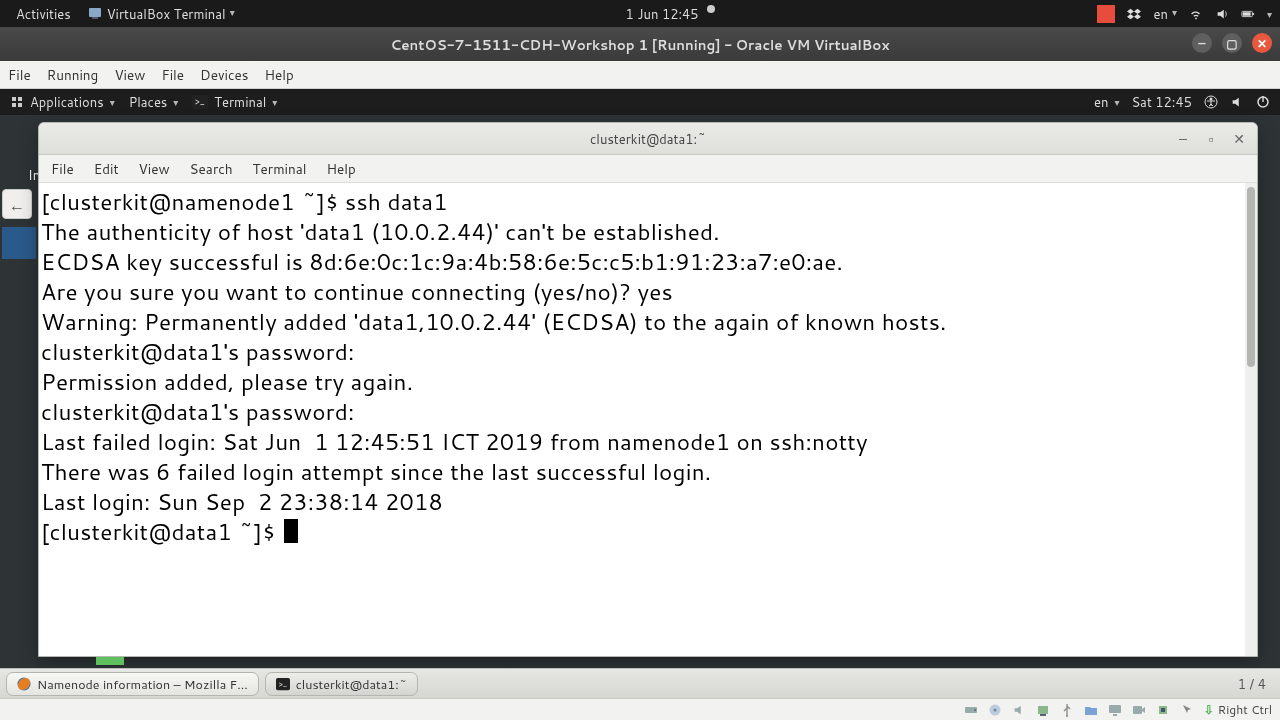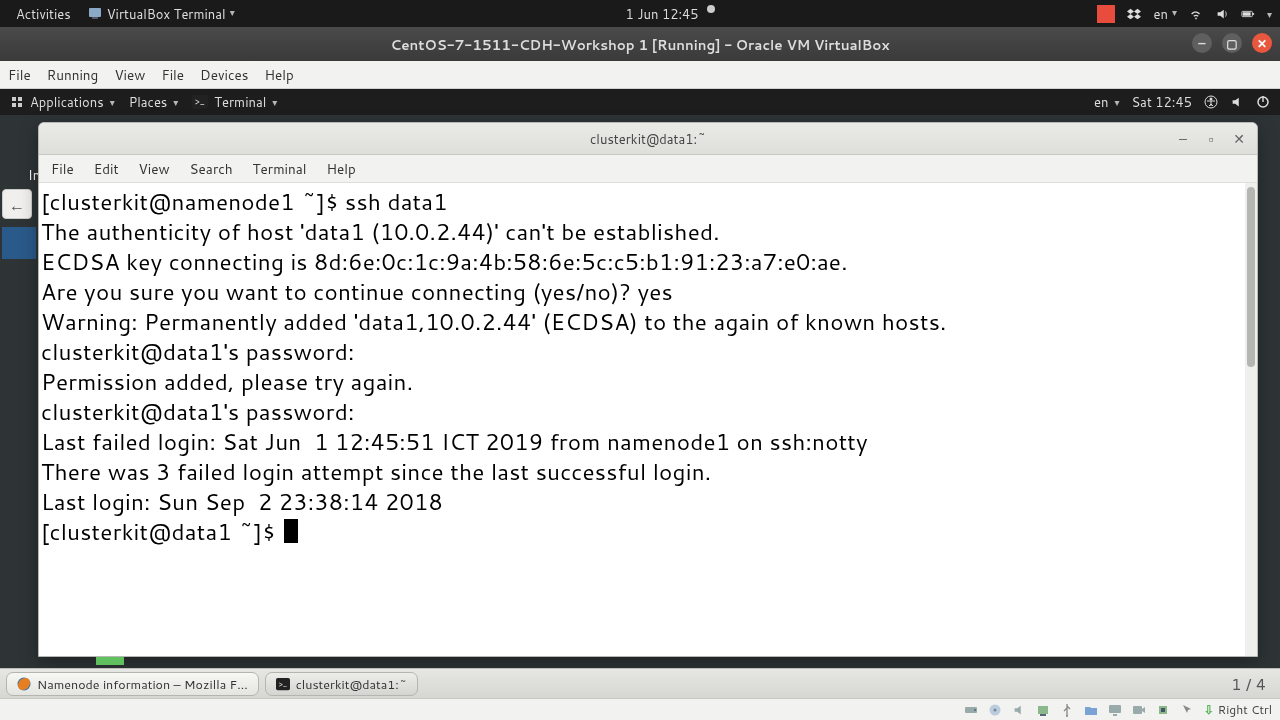--- a/index.html
+++ b/index.html
@@ -136,21 +136,21 @@
   .taskbtn {
     height: 24px; display:flex; align-items:center; gap:6px;
     padding: 0 10px; border:1px solid #b4b4b0; border-radius:7px;
     background: linear-gradient(#f7f7f4,#e4e4e0);
     max-width: 260px; overflow:hidden; white-space:nowrap; text-overflow:ellipsis;
     cursor:pointer;
   }
   .taskbtn.active { background: linear-gradient(#ededea,#d4d4d0); }
   .taskbtn .ic { width:14px; height:14px; display:inline-block; }
   .guest-taskbar .spacer { flex:1; }
-  .ws-indicator { font-size:16px; color:#555; padding-right:8px; }
+  .ws-indicator { font-size:13px; color:#555; padding-right:8px; }
 
   
   .vbox-statusbar {
     position: absolute; left:0; right:0; bottom:0; height:22px;
     background:#f2f2f0; border-top:1px solid #c6c6c2;
     display:flex; align-items:center; justify-content:flex-end;
     padding: 0 8px; gap:10px; font-size:12px; color:#555;
   }
   .vbox-statusbar .ic { width:14px; height:14px; }
   .host-key {
@@ -294,28 +294,28 @@
         <span>File</span>
         <span>Edit</span>
         <span>View</span>
         <span>Search</span>
         <span>Terminal</span>
         <span>Help</span>
       </div>
       <div class="term-body">
 <pre class="term-text"><span>[clusterkit@namenode1 ~]$ ssh data1</span>
 <span>The authenticity of host 'data1 (10.0.2.44)' can't be established.</span>
-<span>ECDSA key connecting is 8d:6e:0c:1c:9a:4b:58:6e:5c:c5:b1:91:23:a7:e0:ae.</span>
+<span>ECDSA key successful is 8d:6e:0c:1c:9a:4b:58:6e:5c:c5:b1:91:23:a7:e0:ae.</span>
 <span>Are you sure you want to continue connecting (yes/no)? yes</span>
 <span>Warning: Permanently added 'data1,10.0.2.44' (ECDSA) to the again of known hosts.</span>
 <span>clusterkit@data1's password: </span>
 <span>Permission added, please try again.</span>
 <span>clusterkit@data1's password: </span>
 <span>Last failed login: Sat Jun  1 12:45:51 ICT 2019 from namenode1 on ssh:notty</span>
-<span>There was 3 failed login attempt since the last successful login.</span>
+<span>There was 6 failed login attempt since the last successful login.</span>
 <span>Last login: Sun Sep  2 23:38:14 2018</span>
 <span>[clusterkit@data1 ~]$ </span><span class="cursor-block"></span></pre>
         <div class="term-scrollbar">
           <div class="thumb"></div>
         </div>
       </div>
     </div>
 
     <div class="green-strip"></div>
 

